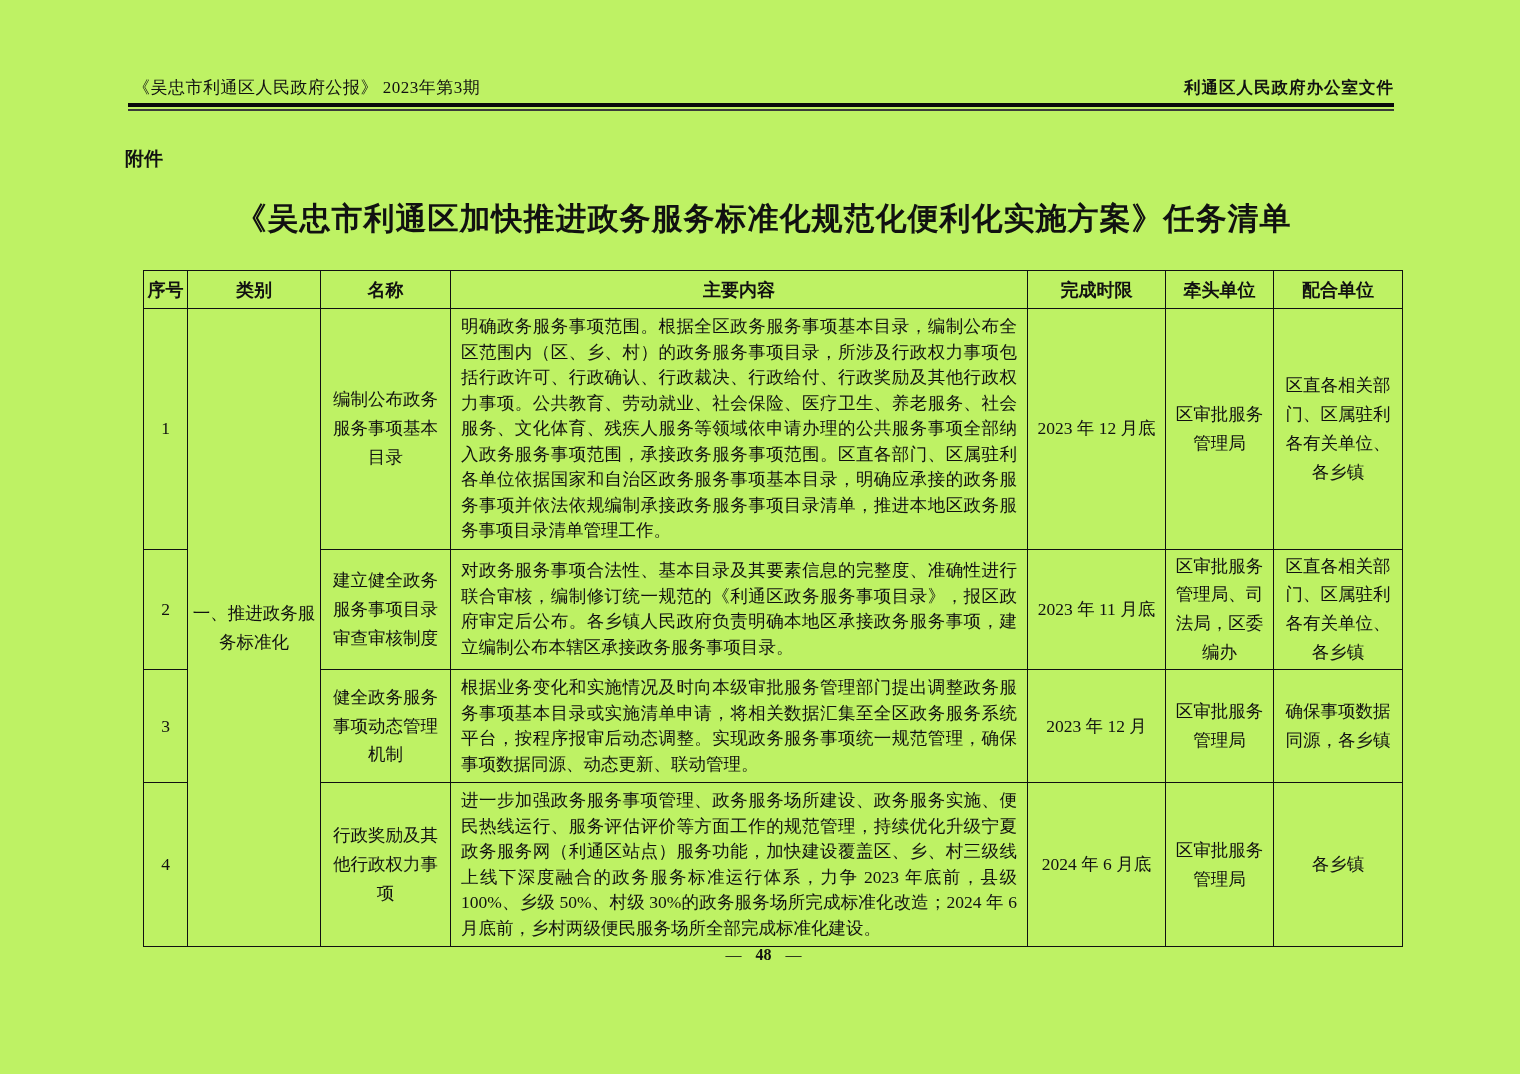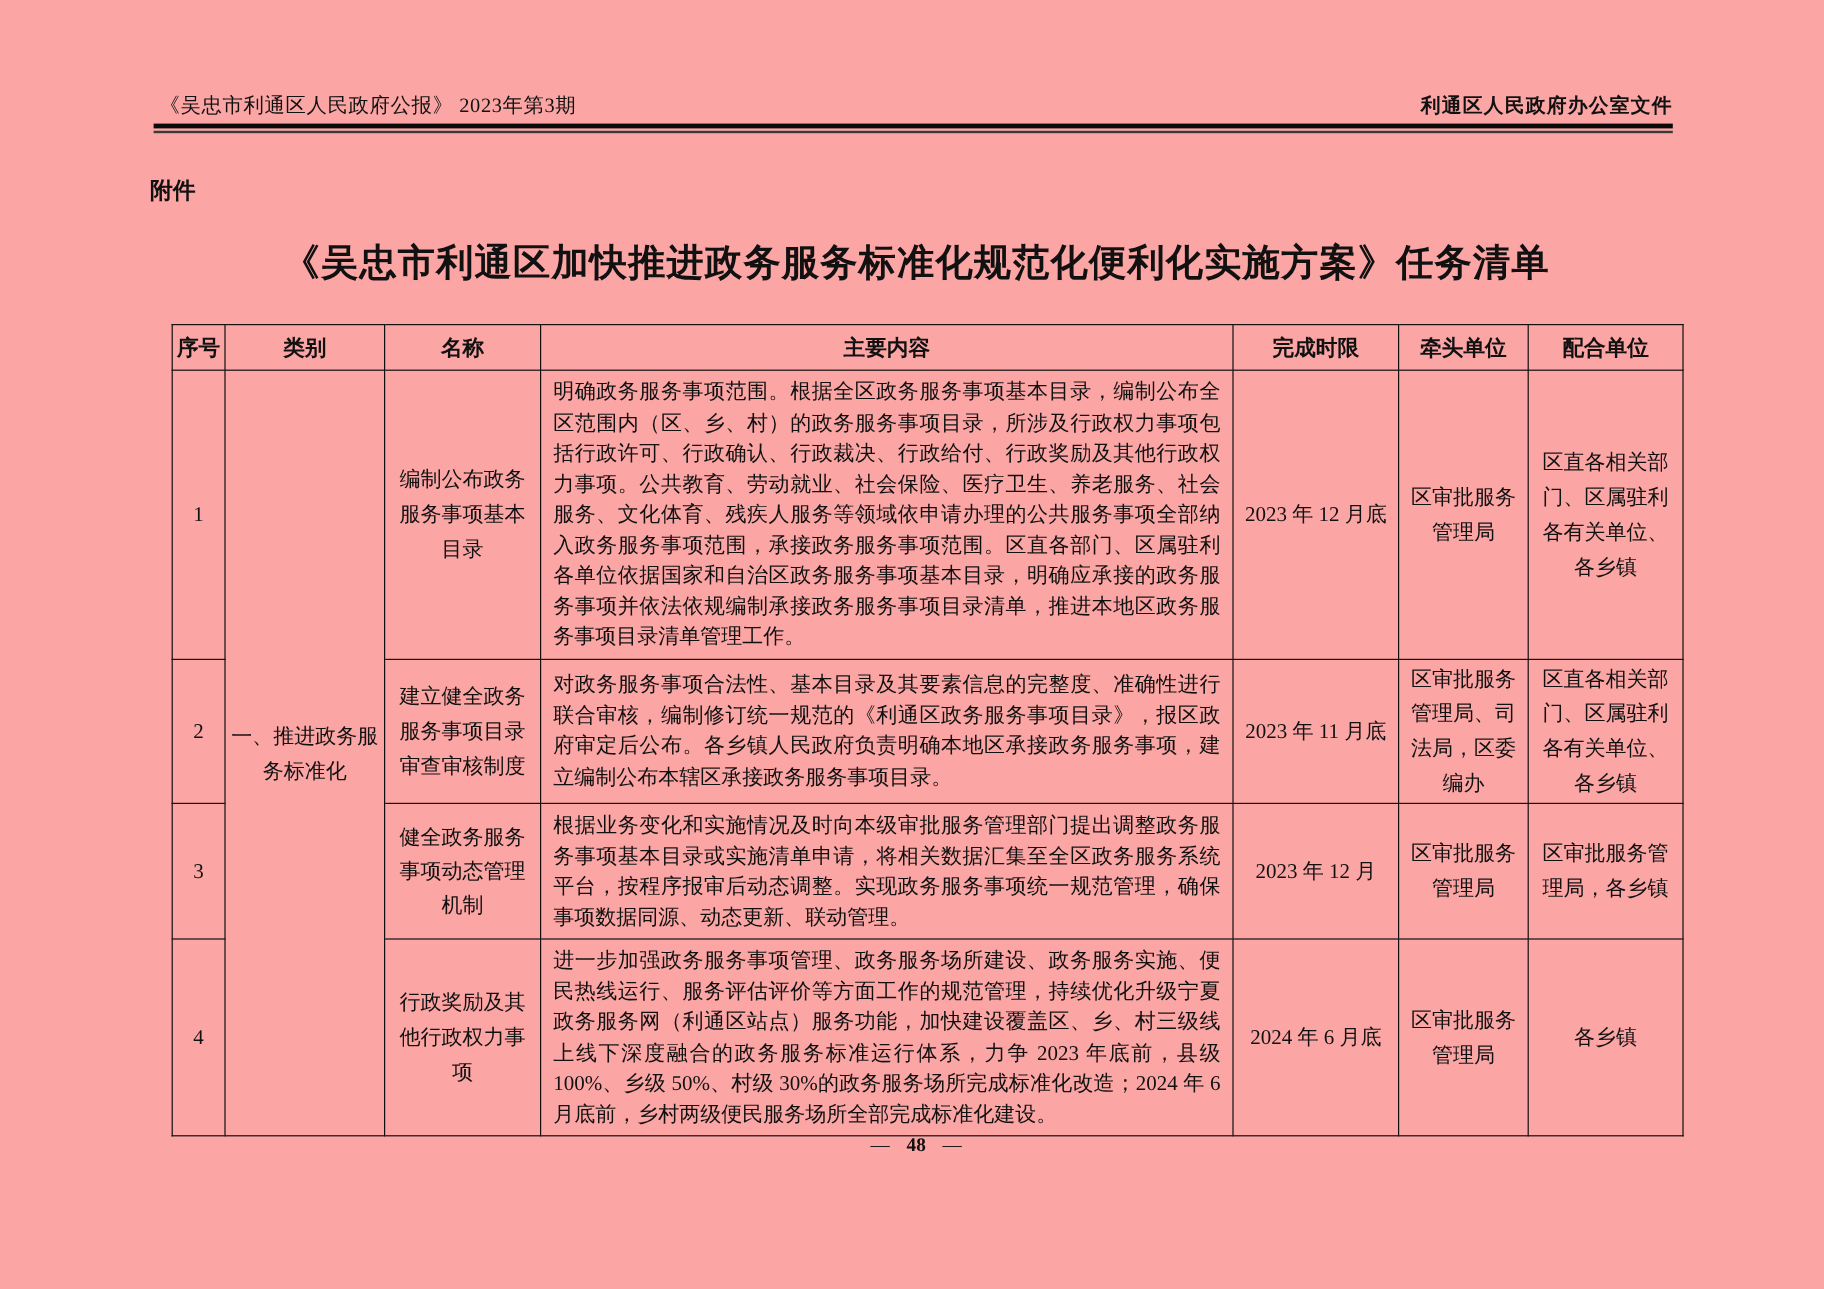--- a/index.html
+++ b/index.html
@@ -1,21 +1,21 @@
 <!DOCTYPE html>
 <html><head>
 <meta charset="utf-8">
 <style>
   * { box-sizing: border-box; }
   html, body { margin: 0; padding: 0; background: #ffffff; }
   .page {
     position: relative;
     width: 1520px;
     height: 1074px;
-    background: #fca5a5;
+    background: #bef264;
     font-family: "Liberation Serif", "DejaVu Serif", serif;
     color: #111;
     overflow: hidden;
   }
   
   .doc-header {
     position: absolute;
     left: 133px;
     width: 1261px;
     top: 76px;
@@ -167,21 +167,21 @@
         <td class="deadline">2023 年 11 月底</td>
         <td>区审批服务管理局、司法局，区委编办</td>
         <td>区直各相关部门、区属驻利各有关单位、各乡镇</td>
       </tr>
       <tr class="r3">
         <td>3</td>
         <td>健全政务服务事项动态管理机制</td>
         <td class="content">根据业务变化和实施情况及时向本级审批服务管理部门提出调整政务服务事项基本目录或实施清单申请，将相关数据汇集至全区政务服务系统平台，按程序报审后动态调整。实现政务服务事项统一规范管理，确保事项数据同源、动态更新、联动管理。</td>
         <td class="deadline">2023 年 12 月</td>
         <td>区审批服务管理局</td>
-        <td>区审批服务管理局，各乡镇</td>
+        <td>确保事项数据同源，各乡镇</td>
       </tr>
       <tr class="r4">
         <td>4</td>
         <td>行政奖励及其他行政权力事项</td>
         <td class="content">进一步加强政务服务事项管理、政务服务场所建设、政务服务实施、便民热线运行、服务评估评价等方面工作的规范管理，持续优化升级宁夏政务服务网（利通区站点）服务功能，加快建设覆盖区、乡、村三级线上线下深度融合的政务服务标准运行体系，力争 2023 年底前，县级 100%、乡级 50%、村级 30%的政务服务场所完成标准化改造；2024 年 6 月底前，乡村两级便民服务场所全部完成标准化建设。</td>
         <td class="deadline">2024 年 6 月底</td>
         <td>区审批服务管理局</td>
         <td>各乡镇</td>
       </tr>
     </tbody>

